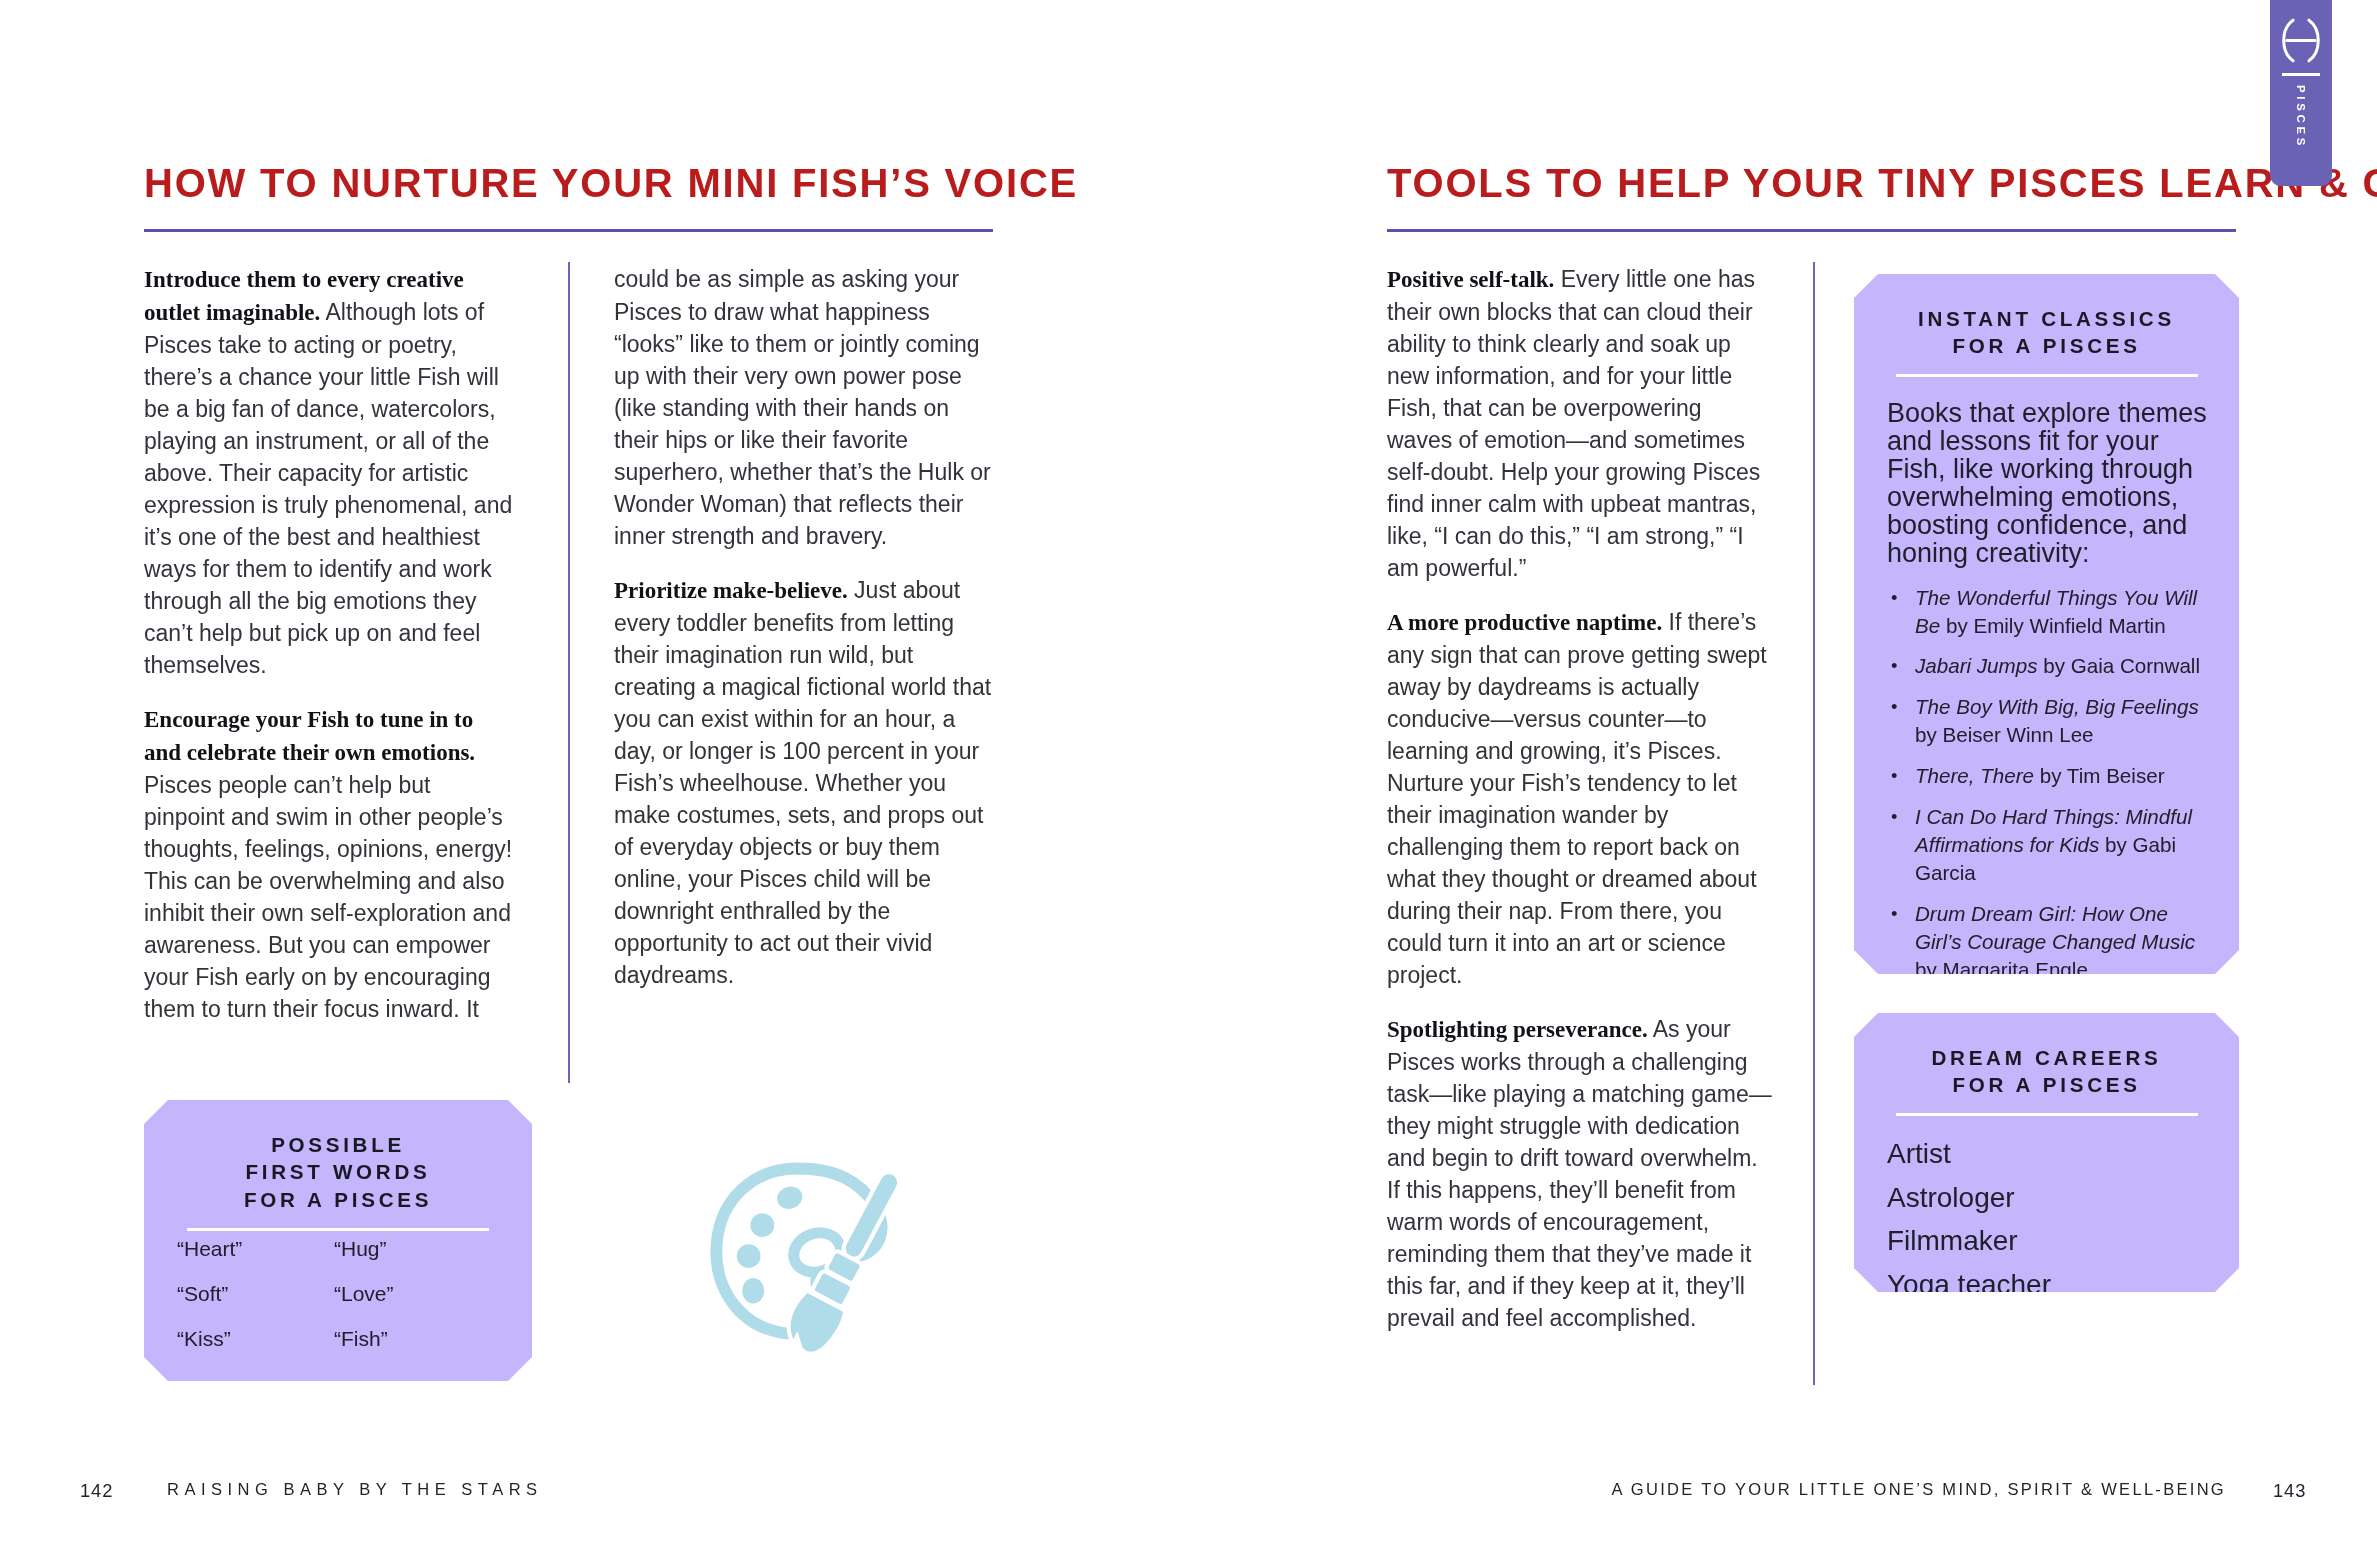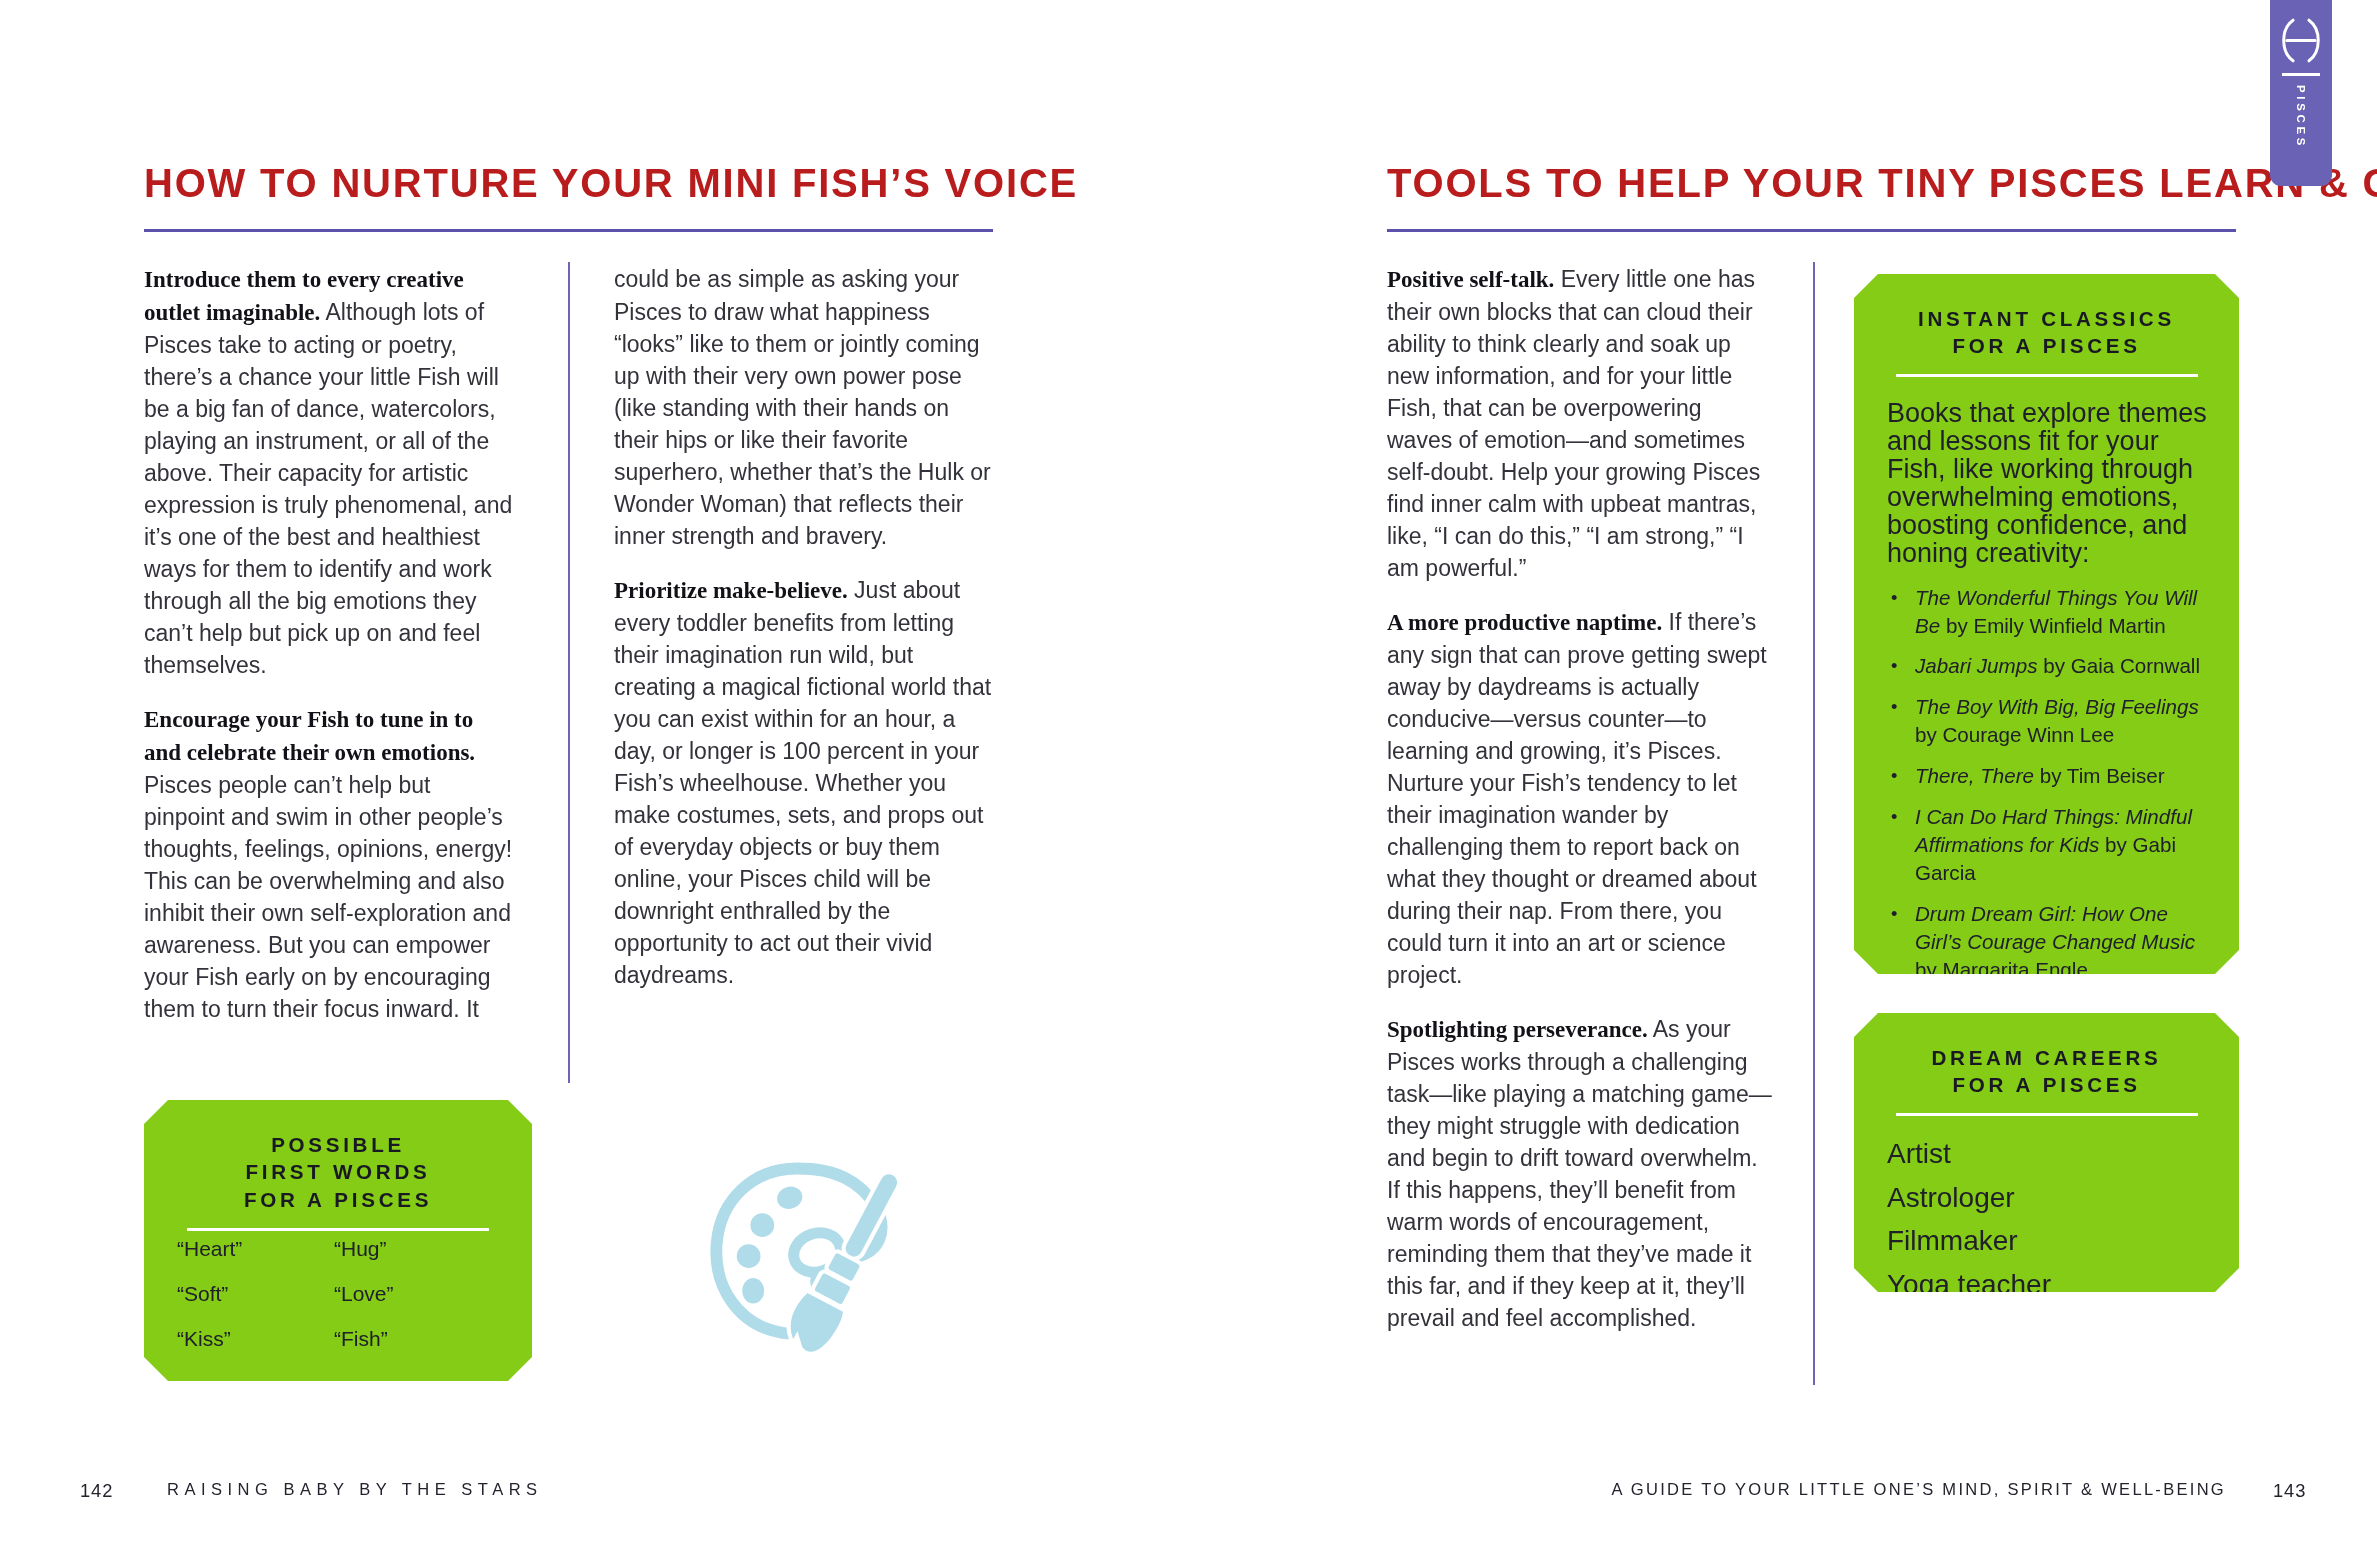--- a/index.html
+++ b/index.html
@@ -4,21 +4,21 @@
 <style>
   html,body{margin:0;padding:0;background:#ffffff;}
   #root{position:relative;width:2377px;height:1554px;background:#ffffff;overflow:hidden;
         font-family:"Liberation Sans",sans-serif;color:#32323a;}
   .abs{position:absolute;}
   .page-heading{font-weight:bold;font-size:40px;letter-spacing:1.8px;color:#b91c1c;white-space:nowrap;}
   .rule{height:2.7px;background:#5b53ab;}
   .vdiv{width:1.8px;background:#6b64b8;}
   .bodycol p{margin:0 0 22px 0;font-size:23px;line-height:32px;color:#32323a;}
   .lead{font-weight:bold;color:#111118;font-family:Liberation Serif, serif;}
-  .box{background:#84cc16;
+  .box{background:#c4b5fd;
        clip-path:polygon(24px 0,calc(100% - 24px) 0,100% 24px,100% calc(100% - 24px),
                  calc(100% - 24px) 100%,24px 100%,0 calc(100% - 24px),0 24px);}
   .box-title{margin-top:31px;text-align:center;font-weight:bold;font-size:20.6px;
              letter-spacing:3.7px;line-height:27.4px;color:#191923;}
   .box-rule{width:302px;height:2.7px;background:#ffffff;margin:14.6px auto 0 auto;}
   .box-body{font-size:27px;line-height:28px;color:#20202a;}
   .book-item{display:flex;margin:0 0 12.8px 0;}
   .book-bullet{flex:0 0 24px;font-size:18.3px;line-height:28px;color:#20202a;}
   .book-text{flex:1;font-size:20.6px;line-height:28px;color:#20202a;}
   .it{font-style:italic;}
@@ -115,21 +115,21 @@
       <div class="book-item">
         <span class="book-bullet">•</span>
         <span class="book-text"><span class="it">The Wonderful Things You Will Be</span><span> by Emily Winfield Martin</span></span>
       </div>
       <div class="book-item">
         <span class="book-bullet">•</span>
         <span class="book-text"><span class="it">Jabari Jumps</span><span> by Gaia Cornwall</span></span>
       </div>
       <div class="book-item">
         <span class="book-bullet">•</span>
-        <span class="book-text"><span class="it">The Boy With Big, Big Feelings</span><span> by Courage Winn Lee</span></span>
+        <span class="book-text"><span class="it">The Boy With Big, Big Feelings</span><span> by Beiser Winn Lee</span></span>
       </div>
       <div class="book-item">
         <span class="book-bullet">•</span>
         <span class="book-text"><span class="it">There, There</span><span> by Tim Beiser</span></span>
       </div>
       <div class="book-item">
         <span class="book-bullet">•</span>
         <span class="book-text"><span class="it">I Can Do Hard Things: Mindful Affirmations for Kids</span><span> by Gabi Garcia</span></span>
       </div>
       <div class="book-item">

